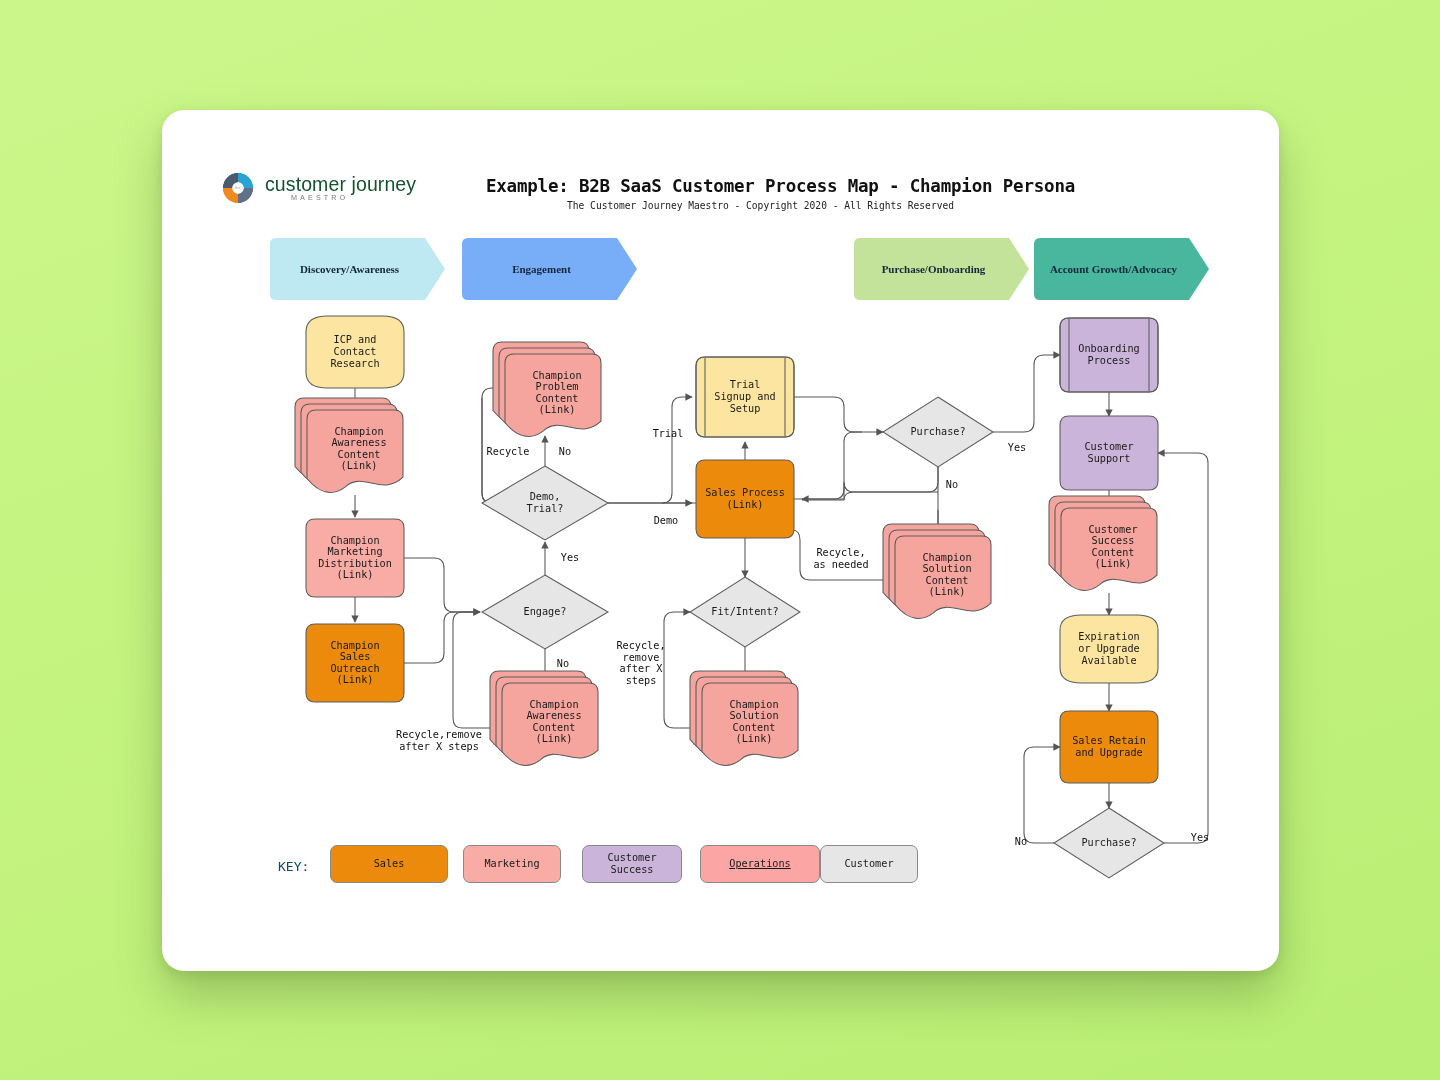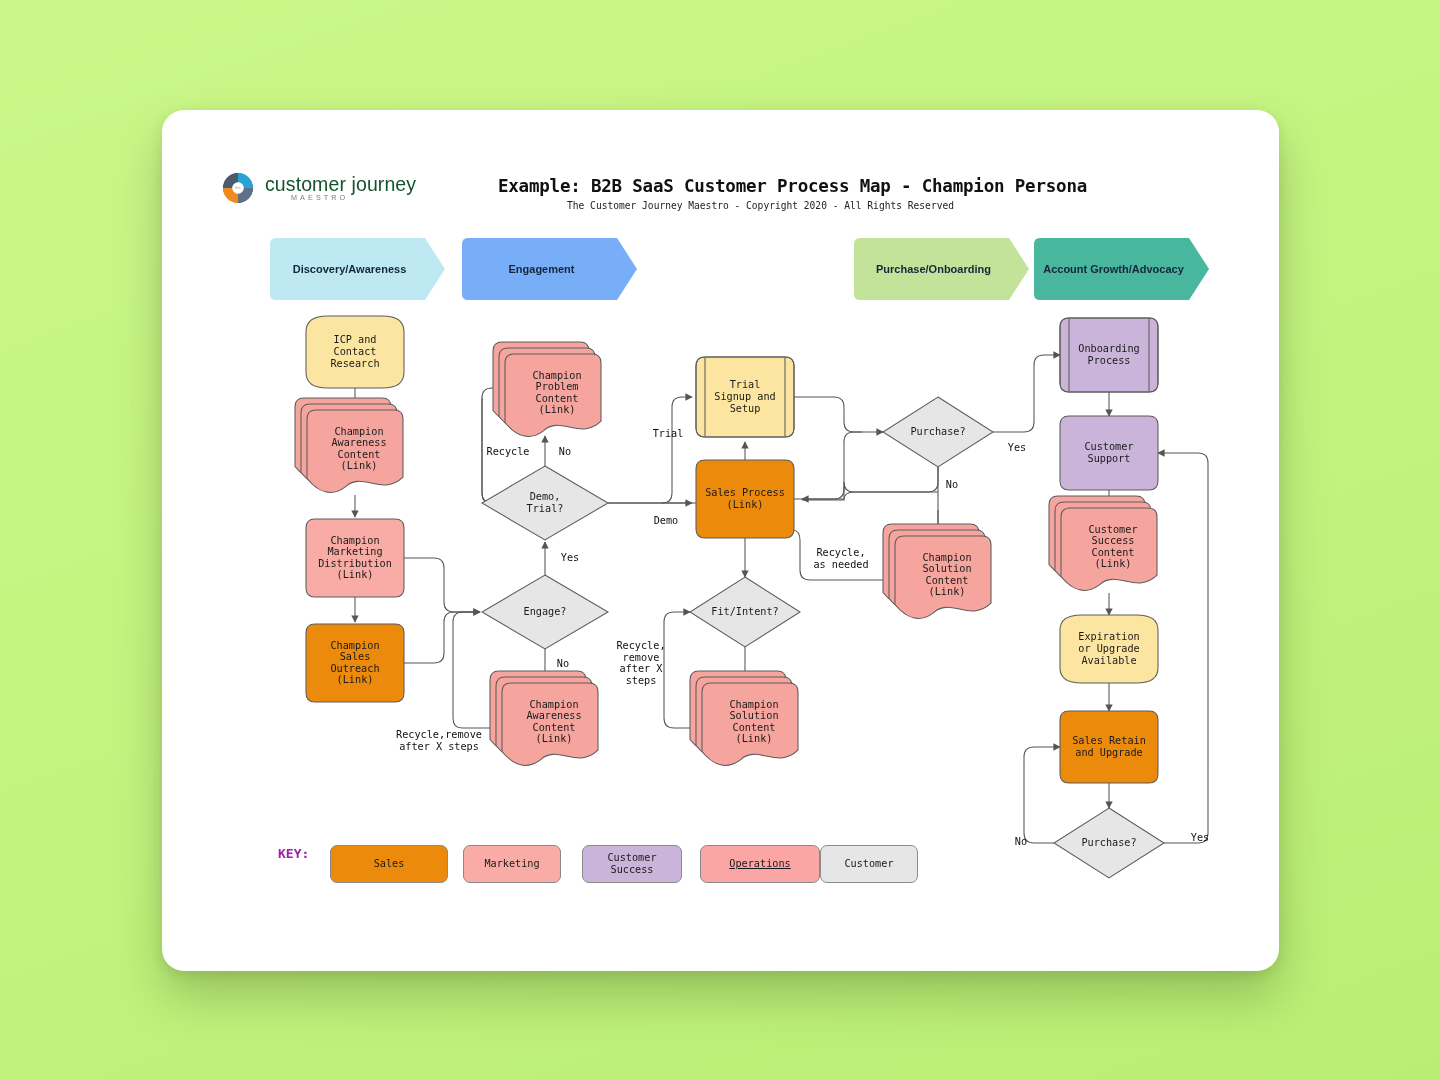--- a/index.html
+++ b/index.html
@@ -26,61 +26,61 @@
   }
 
   
   .logo-wrap { position:absolute; left:58px; top:60px; display:flex; align-items:center; gap:9px; }
   .logo-mark { width:36px; height:36px; }
   .logo-text { display:flex; flex-direction:column; line-height:1; }
   .logo-main { font-size:19.5px; color:#14532d; letter-spacing:.1px; font-weight:400; }
   .logo-sub  { font-size:7.2px; color:#7a7a7a; letter-spacing:3.1px; margin-top:0; margin-left:26px; }
 
   .title {
-    position:absolute; left:12px; top:66px; width:100%;
+    position:absolute; left:0; top:66px; width:100%;
     text-align:center; padding-left:120px;
     font-family:"DejaVu Sans Mono","Liberation Mono",monospace;
     font-size:17.5px; font-weight:700; color:#111; letter-spacing:-0.2px;
   }
   .subtitle {
     position:absolute; left:0; top:90px; width:100%;
     text-align:center; padding-left:80px;
     font-family:"DejaVu Sans Mono","Liberation Mono",monospace;
     font-size:9.6px; color:#222;
   }
 
   
   #stages { position:absolute; left:0; top:128px; width:100%; height:62px; }
   .chev { position:absolute; top:0; height:62px; display:flex; align-items:center; }
   .chev svg { position:absolute; left:0; top:0; }
   .chev span {
     position:relative; z-index:2; width:100%; text-align:center;
     font-size:11px; font-weight:700; color:#15263c; padding-right:16px;
-    font-family:Liberation Sans, sans-serif;
+    font-family:Liberation Serif, serif;
   }
 
   
   #flow { position:absolute; left:0; top:0; width:1117px; height:861px; }
   .nd-text {
     font-family:"DejaVu Sans Mono","Liberation Mono",monospace;
     font-size:10.2px; fill:#1a1a1a; text-anchor:middle; dominant-baseline:middle;
   }
   .lbl {
     font-family:"DejaVu Sans Mono","Liberation Mono",monospace;
     font-size:10.2px; fill:#111; text-anchor:middle;
   }
   .shp { stroke:#5c5c5c; stroke-width:1.05; }
   .edge { fill:none; stroke:#555; stroke-width:1.05; }
 
   
   #key { position:absolute; left:0; top:735px; width:100%; height:50px; }
   .key-label {
-    position:absolute; left:116px; top:1px;
-    font-family:"DejaVu Sans Mono","Liberation Mono",monospace;
-    font-size:13px; font-weight:700; color:#a21caf;
+    position:absolute; left:116px; top:14px;
+    font-family:"DejaVu Sans Mono","Liberation Mono",monospace;
+    font-size:13px; font-weight:400; color:#0c4a6e;
   }
   .key-box {
     position:absolute; top:0; height:38px; border-radius:7px;
     border:1px solid #8a8a8a;
     display:flex; align-items:center; justify-content:center; text-align:center;
     font-family:"DejaVu Sans Mono","Liberation Mono",monospace;
     font-size:10.2px; color:#1a1a1a; line-height:1.18;
   }
 </style>
 </head>

